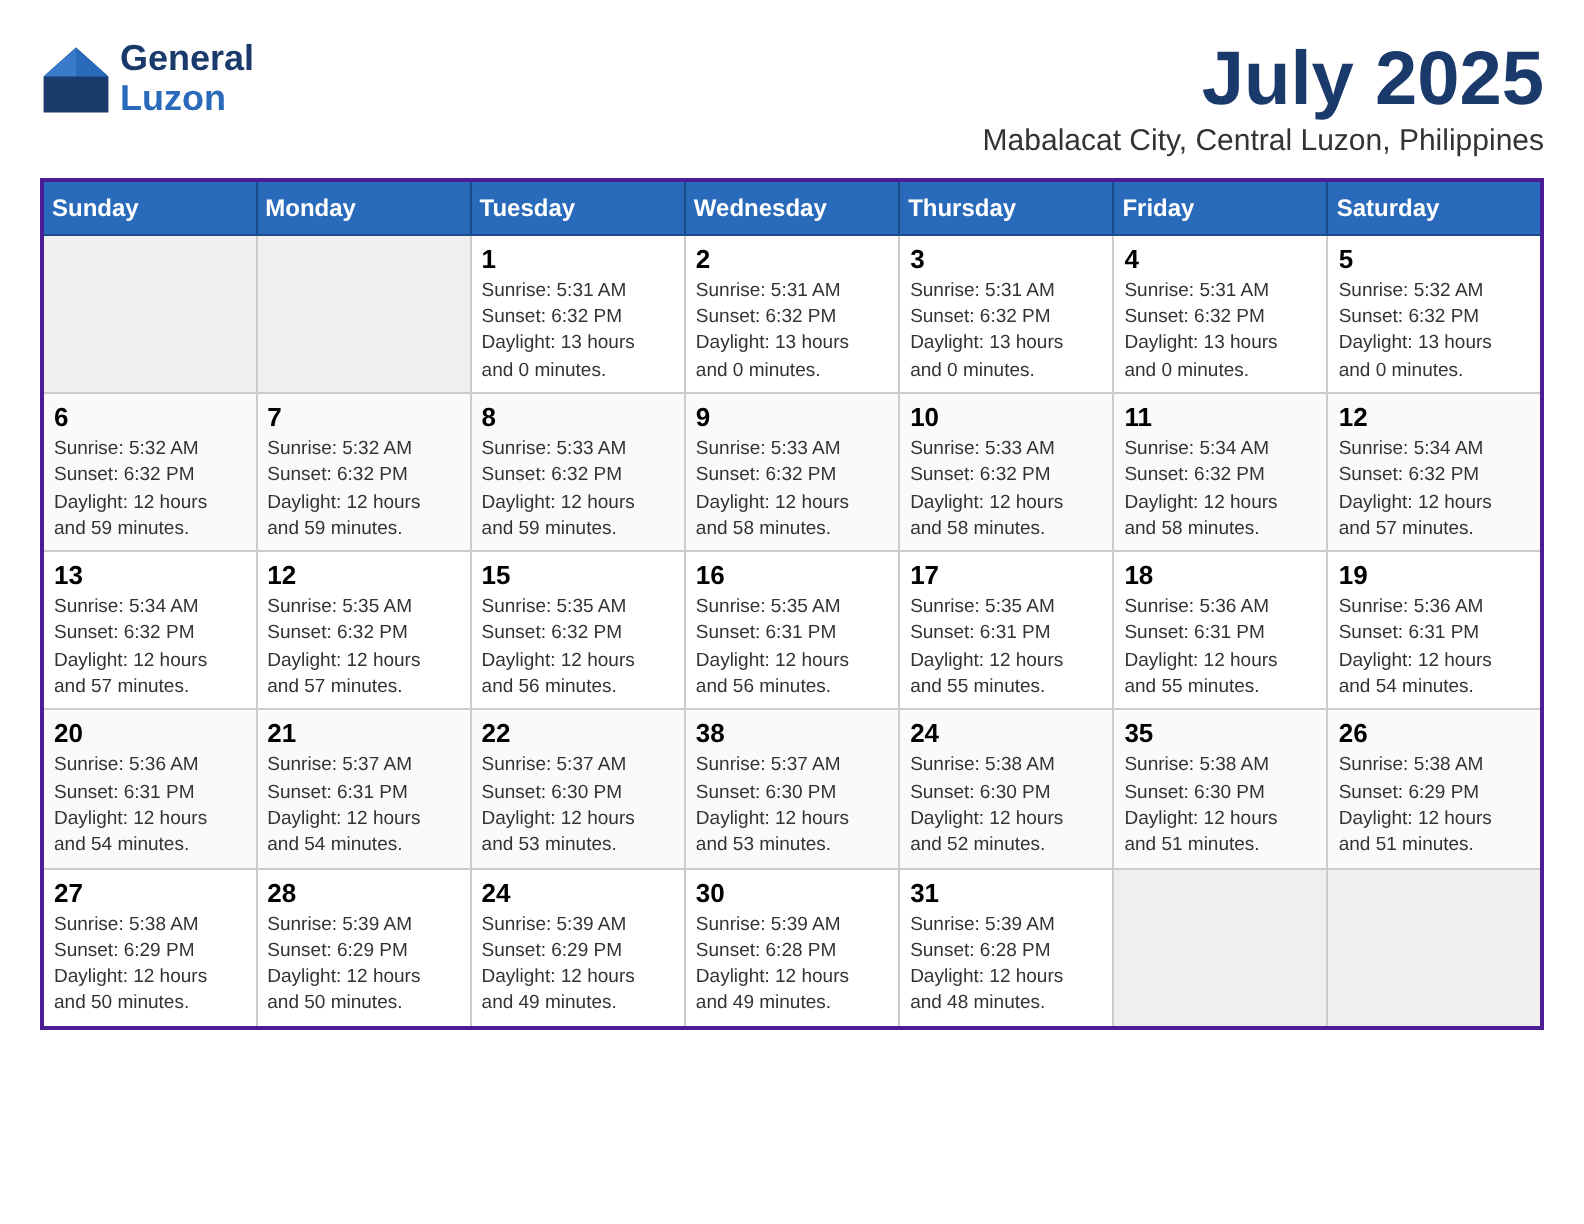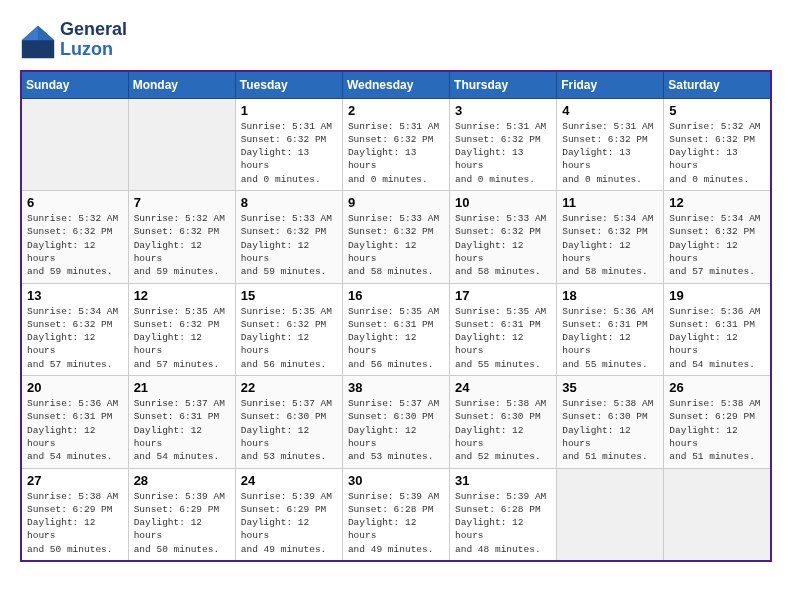--- a/index.html
+++ b/index.html
@@ -11,21 +11,21 @@
       padding: 20px;
     }
     .header {
       display: flex;
       justify-content: space-between;
       align-items: flex-start;
       margin-bottom: 10px;
     }
     .logo {
       display: flex;
-      align-items: flex-end;
+      align-items: center;
       gap: 4px;
     }
     .logo-text {
       font-size: 18px;
       font-weight: bold;
       color: #1a3a6b;
       line-height: 1.1;
     }
     .logo-icon {
       width: 36px;
@@ -78,41 +78,44 @@
       font-size: 13px;
       font-weight: bold;
       color: #000;
       display: block;
       margin-bottom: 2px;
     }
     .day-info {
       font-size: 9.5px;
       color: #333;
       line-height: 1.4;
-      font-family: Liberation Mono, monospace;
     }
     .row-bg-light td { background: #fafafa; }
     .row-bg-white td { background: #ffffff; }
     .row-bg-white td.empty { background: #f0f0f0; }
   </style>
 </head>
 <body>
 
 <div class="header">
   <div class="logo">
     <svg class="logo-icon" viewBox="0 0 40 40">
       <polygon points="20,2 38,18 38,38 2,38 2,18" fill="#1a3a6b"></polygon>
       <polygon points="20,2 38,18 20,18" fill="#2a6abb"></polygon>
       <polygon points="20,2 2,18 20,18" fill="#3a7acb"></polygon>
     </svg>
     <div>
       <div class="logo-text" style="color:#1a3a6b;">General</div>
       <div class="logo-text" style="color:#2a6abb;">Luzon</div>
     </div>
   </div>
+  <div class="title-block">
+    <div class="month-title">July 2025</div>
+    <div class="subtitle">Mabalacat City, Central Luzon, Philippines</div>
+  </div>
 </div>
 
 <table class="calendar">
   <thead>
     <tr>
     <th>Sunday</th>
         <th>Monday</th>
         <th>Tuesday</th>
         <th>Wednesday</th>
         <th>Thursday</th>

